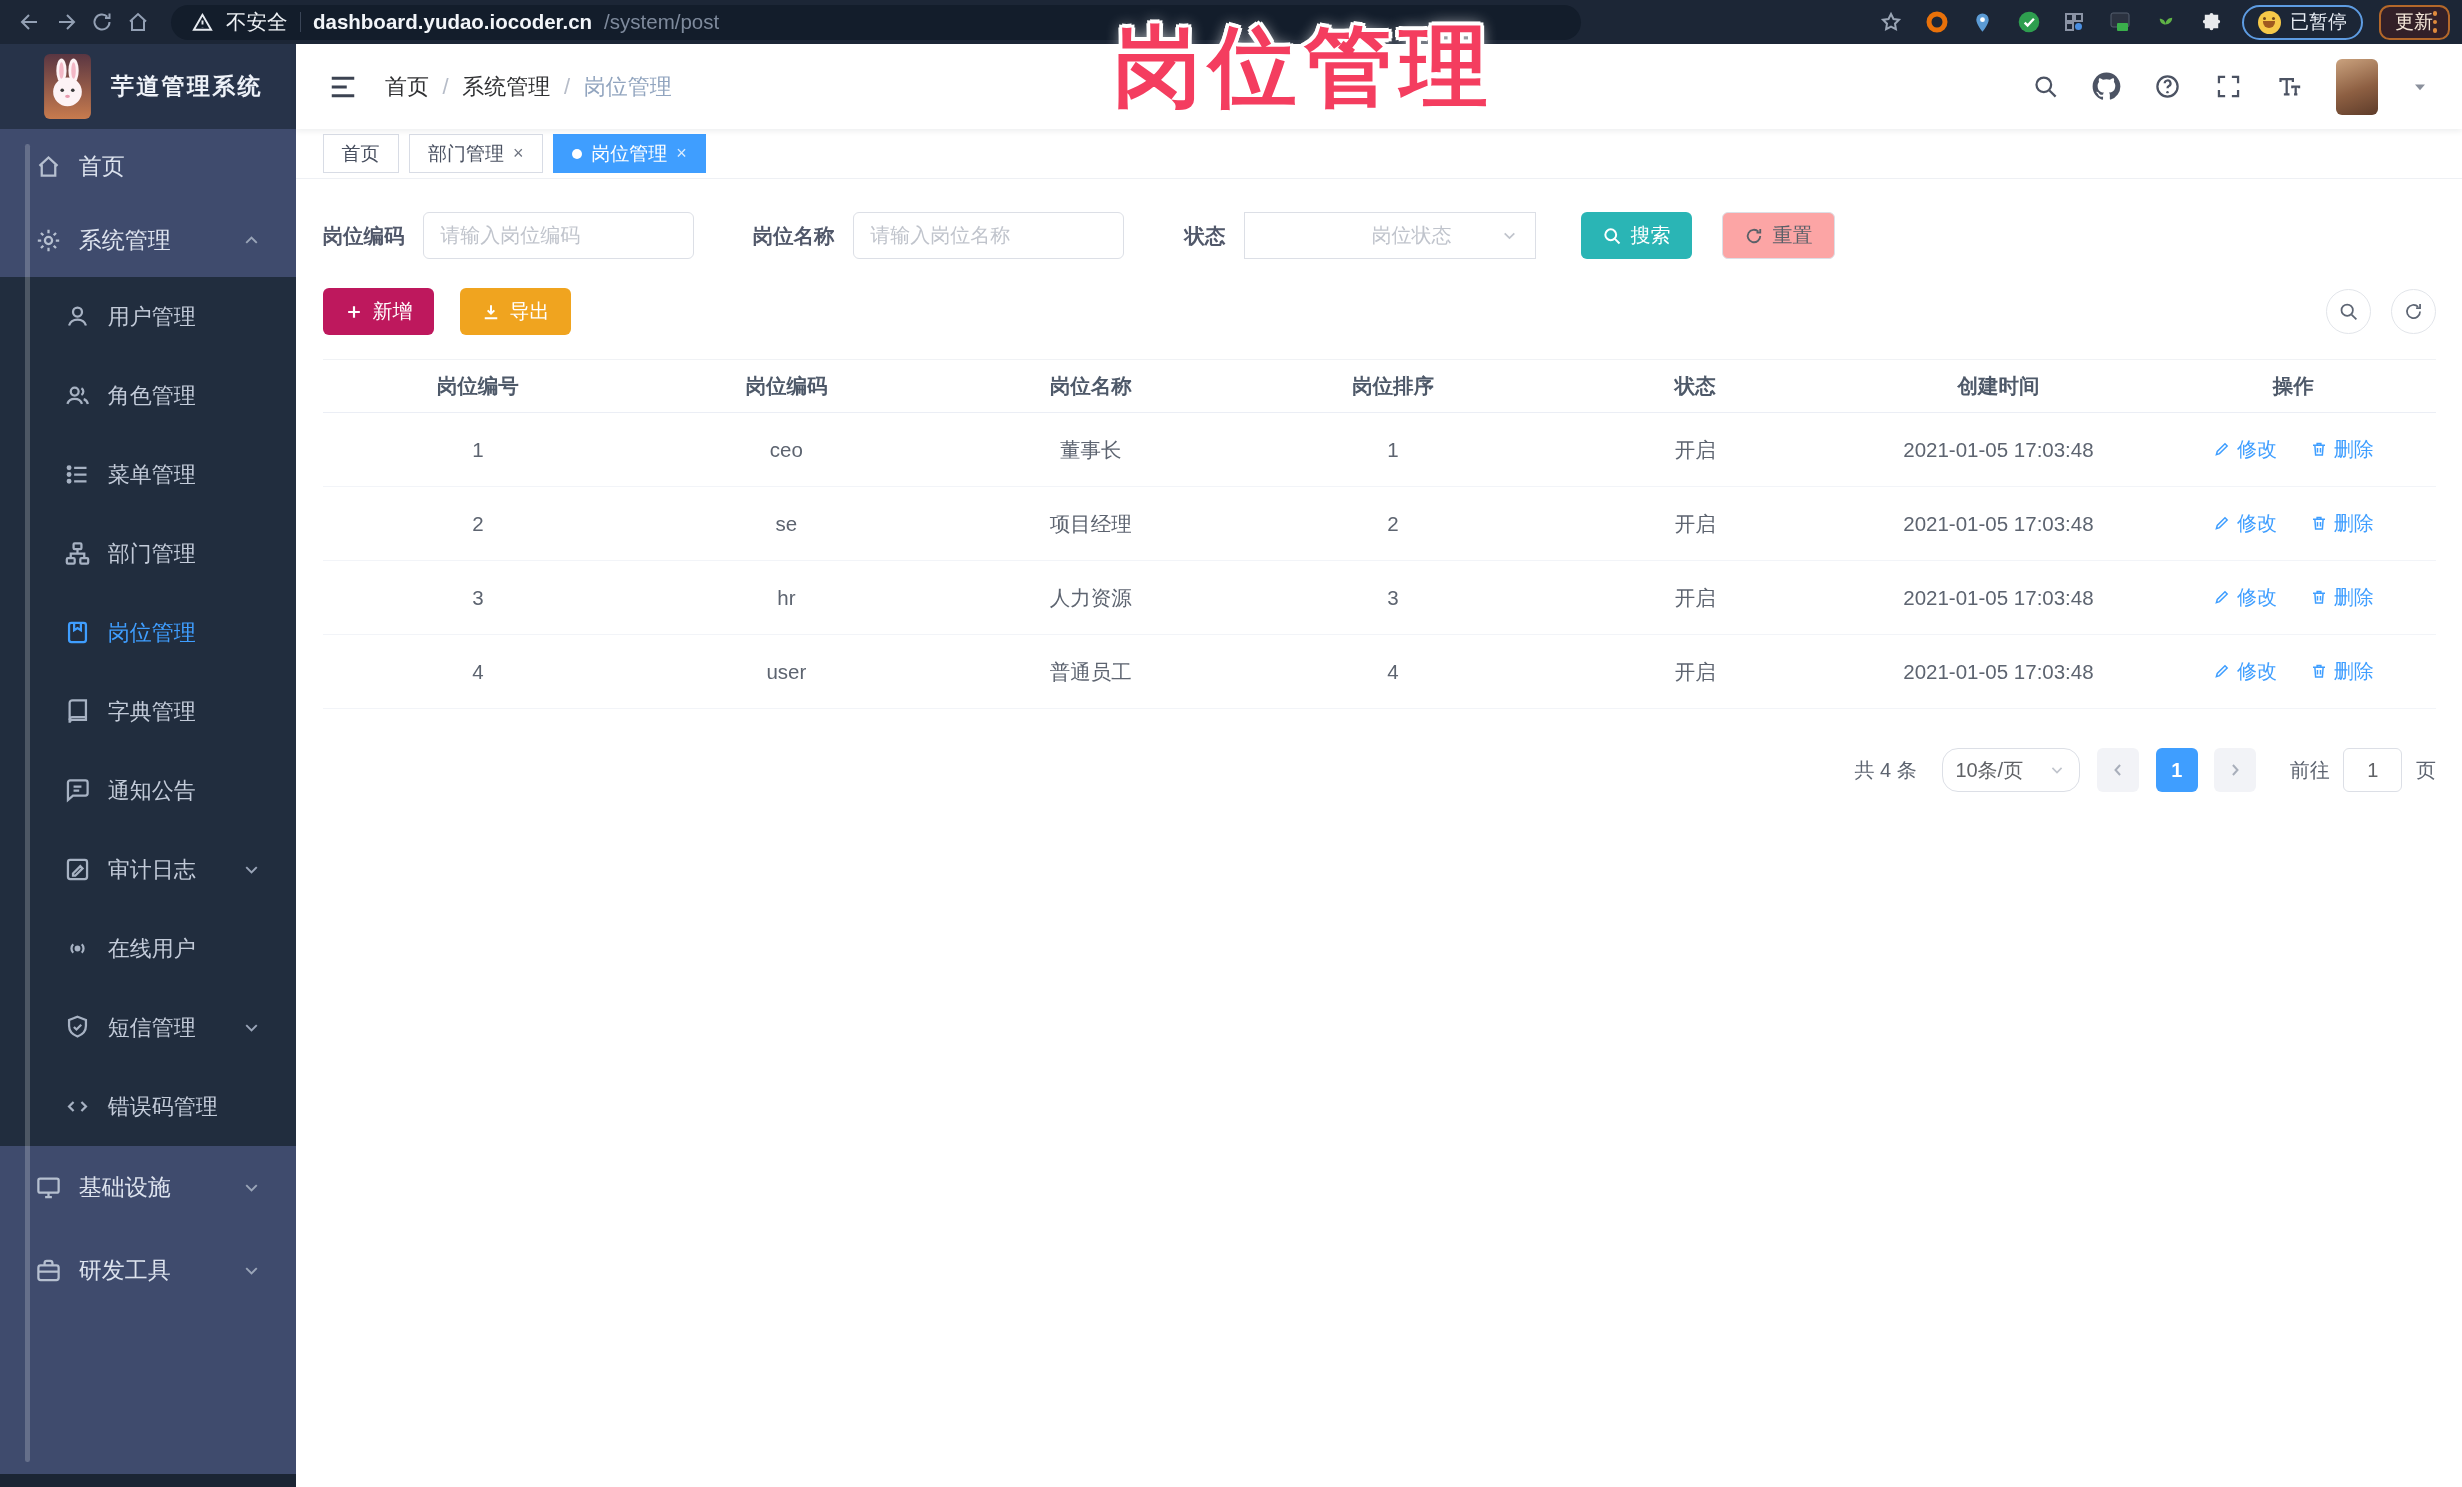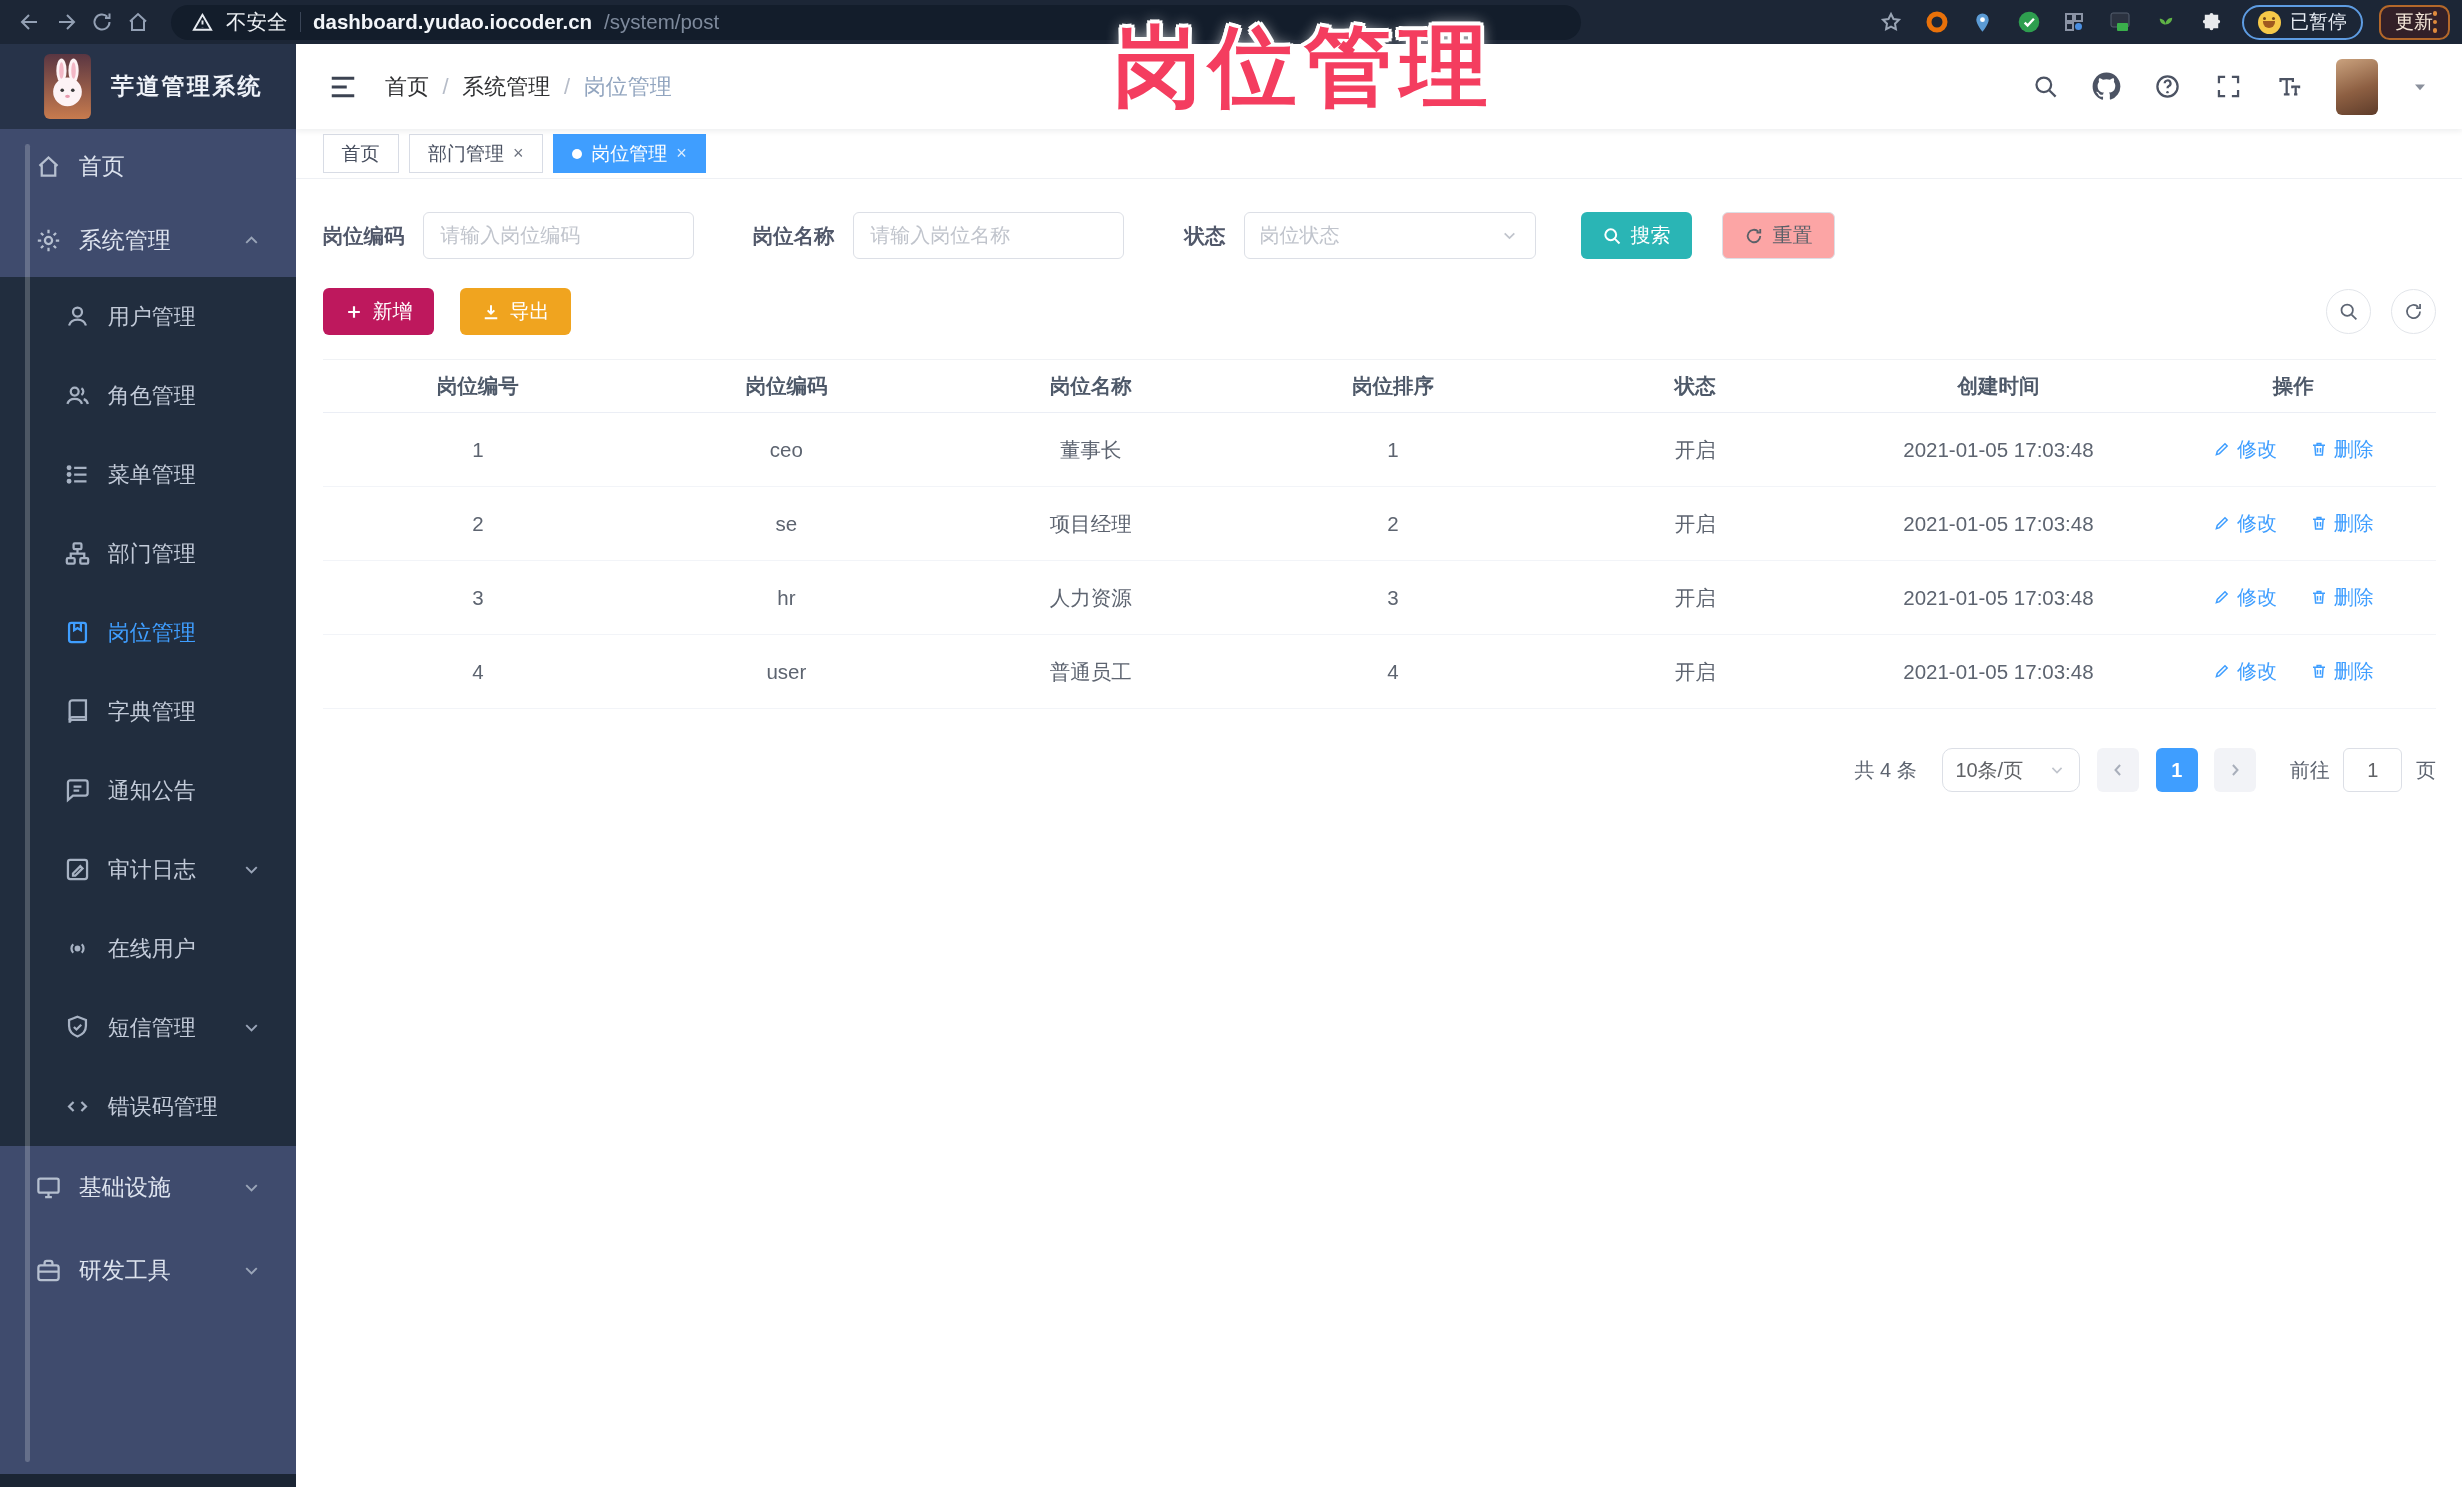--- a/index.html
+++ b/index.html
@@ -66,21 +66,21 @@
   .tab .x { font-size:18px; opacity:.8; cursor:pointer; }
   .tab.active { background:#3f9eff; border-color:#3f9eff; color:#fff; }
   .tab .dot { width:10px; height:10px; border-radius:50%; background:#fff; }
 
   .content { flex:1; padding:33px 26px 0 26.5px; }
   .filter-row { display:flex; align-items:center; }
   .f-label { font-size:20.5px; font-weight:700; color:#51586a; margin-right:18px; white-space:nowrap; }
   .f-input { height:47px; width:271px; border:1.5px solid #dcdfe6; border-radius:6px; padding:0 16.7px; font-size:20px; color:#606266; outline:none; font-family:inherit; }
   .f-input::placeholder { color:#c0c4cc; }
   .gap-g { margin-right:59px; } .gap-g2 { margin-right:61px; }
-  .f-select { width:292px; height:47px; border:1.5px solid #dcdfe6; border-radius:6px; display:flex; align-items:center; justify-content:space-between; padding:0 15px; cursor:pointer; margin-right:45px;gap:47px; }
+  .f-select { width:292px; height:47px; border:1.5px solid #dcdfe6; border-radius:0; display:flex; align-items:center; justify-content:flex-end; padding:0 15px; cursor:pointer; margin-right:45px;gap:47px; }
   .f-select span { color:#c0c4cc; font-size:20px; }
   .f-select .chev { color:#c0c4cc; width:21px; height:21px; }
   .btn { height:47px; border-radius:6px; display:inline-flex; align-items:center; gap:9px; font-size:20px; padding:0 21px; cursor:pointer; border:none; font-family:inherit; white-space:nowrap; }
   .btn .bic { width:20px; height:20px; }
   .btn-search { background:#2ab5b5; color:#fff; margin-right:30px; }
   .btn-reset { background:#fca5a5; border:1.5px solid #dcdfe6; color:#5a6068; }
   .toolbar-row { margin-top:29px; display:flex; align-items:center; gap:26px; }
   .btn-add { background:#be185d; color:#fff; }
   .btn-export { background:#f0a41f; color:#fff; }
   .tool-circles { margin-left:auto; display:flex; gap:20px; }
@@ -88,21 +88,21 @@
   .circle-btn svg { width:21px; height:21px; }
 
   table.grid { width:100%; border-collapse:collapse; table-layout:fixed; margin-top:24px; border-top:1.5px solid #f0f2f5; }
   .grid th { height:53px; font-size:20.5px; color:#4e5969; font-weight:700; text-align:center; border-bottom:1.5px solid #ebeef5; }
   .grid td { height:74px; font-size:20.5px; color:#5d6470; text-align:center; border-bottom:1.5px solid #f2f4f8; }
   .op-link { color:#3f9eff; font-size:20px; display:inline-flex; align-items:center; gap:6px; cursor:pointer; }
   .op-link .oic { width:18px; height:18px; }
   .op-link + .op-link { margin-left:27px; }
 
   .pagination { margin-top:39px; display:flex; align-items:center; justify-content:flex-end; gap:16.7px; font-size:20px; color:#5d6470; }
-  .pg-size { width:138px; height:44px; border:1.5px solid #dcdfe6; border-radius:10px; display:flex; align-items:center; justify-content:space-between; padding:0 12px; color:#606266; cursor:pointer; margin-left:9px;text-align:right; }
+  .pg-size { width:138px; height:44px; border:1.5px solid #dcdfe6; border-radius:16px; display:flex; align-items:center; justify-content:space-between; padding:0 12px; color:#606266; cursor:pointer; margin-left:9px;text-align:right; }
   .pg-size .chev { width:20px; height:20px; color:#c0c4cc; }
   .pg-btn { width:42px; height:44px; background:#f2f3f7; border-radius:6px; display:flex; align-items:center; justify-content:center; color:#a9afbb; cursor:pointer; }
   .pg-btn svg { width:20px; height:20px; }
   .pg-cur { width:42px; height:44px; background:#3f9eff; color:#fff; border-radius:6px; display:flex; align-items:center; justify-content:center; font-weight:700; cursor:pointer; }
   .pg-goto { display:flex; align-items:center; gap:13.6px; margin-left:16.7px; }
   .pg-goto-input { width:59px; height:44px; border:1.5px solid #dcdfe6; border-radius:6px; text-align:center; font-size:20px; color:#606266; outline:none; font-family:inherit; }
 
   .overlay-title { position:absolute; left:1113px; top:7.6px; z-index:60; font-size:88px; font-weight:800; color:#f43d5f; letter-spacing:7.6px; pointer-events:none; white-space:nowrap;
     text-shadow:-3px -3px 0 #fff,3px -3px 0 #fff,-3px 3px 0 #fff,3px 3px 0 #fff,0 -3.8px 0 #fff,0 3.8px 0 #fff,-3.8px 0 0 #fff,3.8px 0 0 #fff,0 0 15px rgba(255,255,255,.95); }
 </style>

